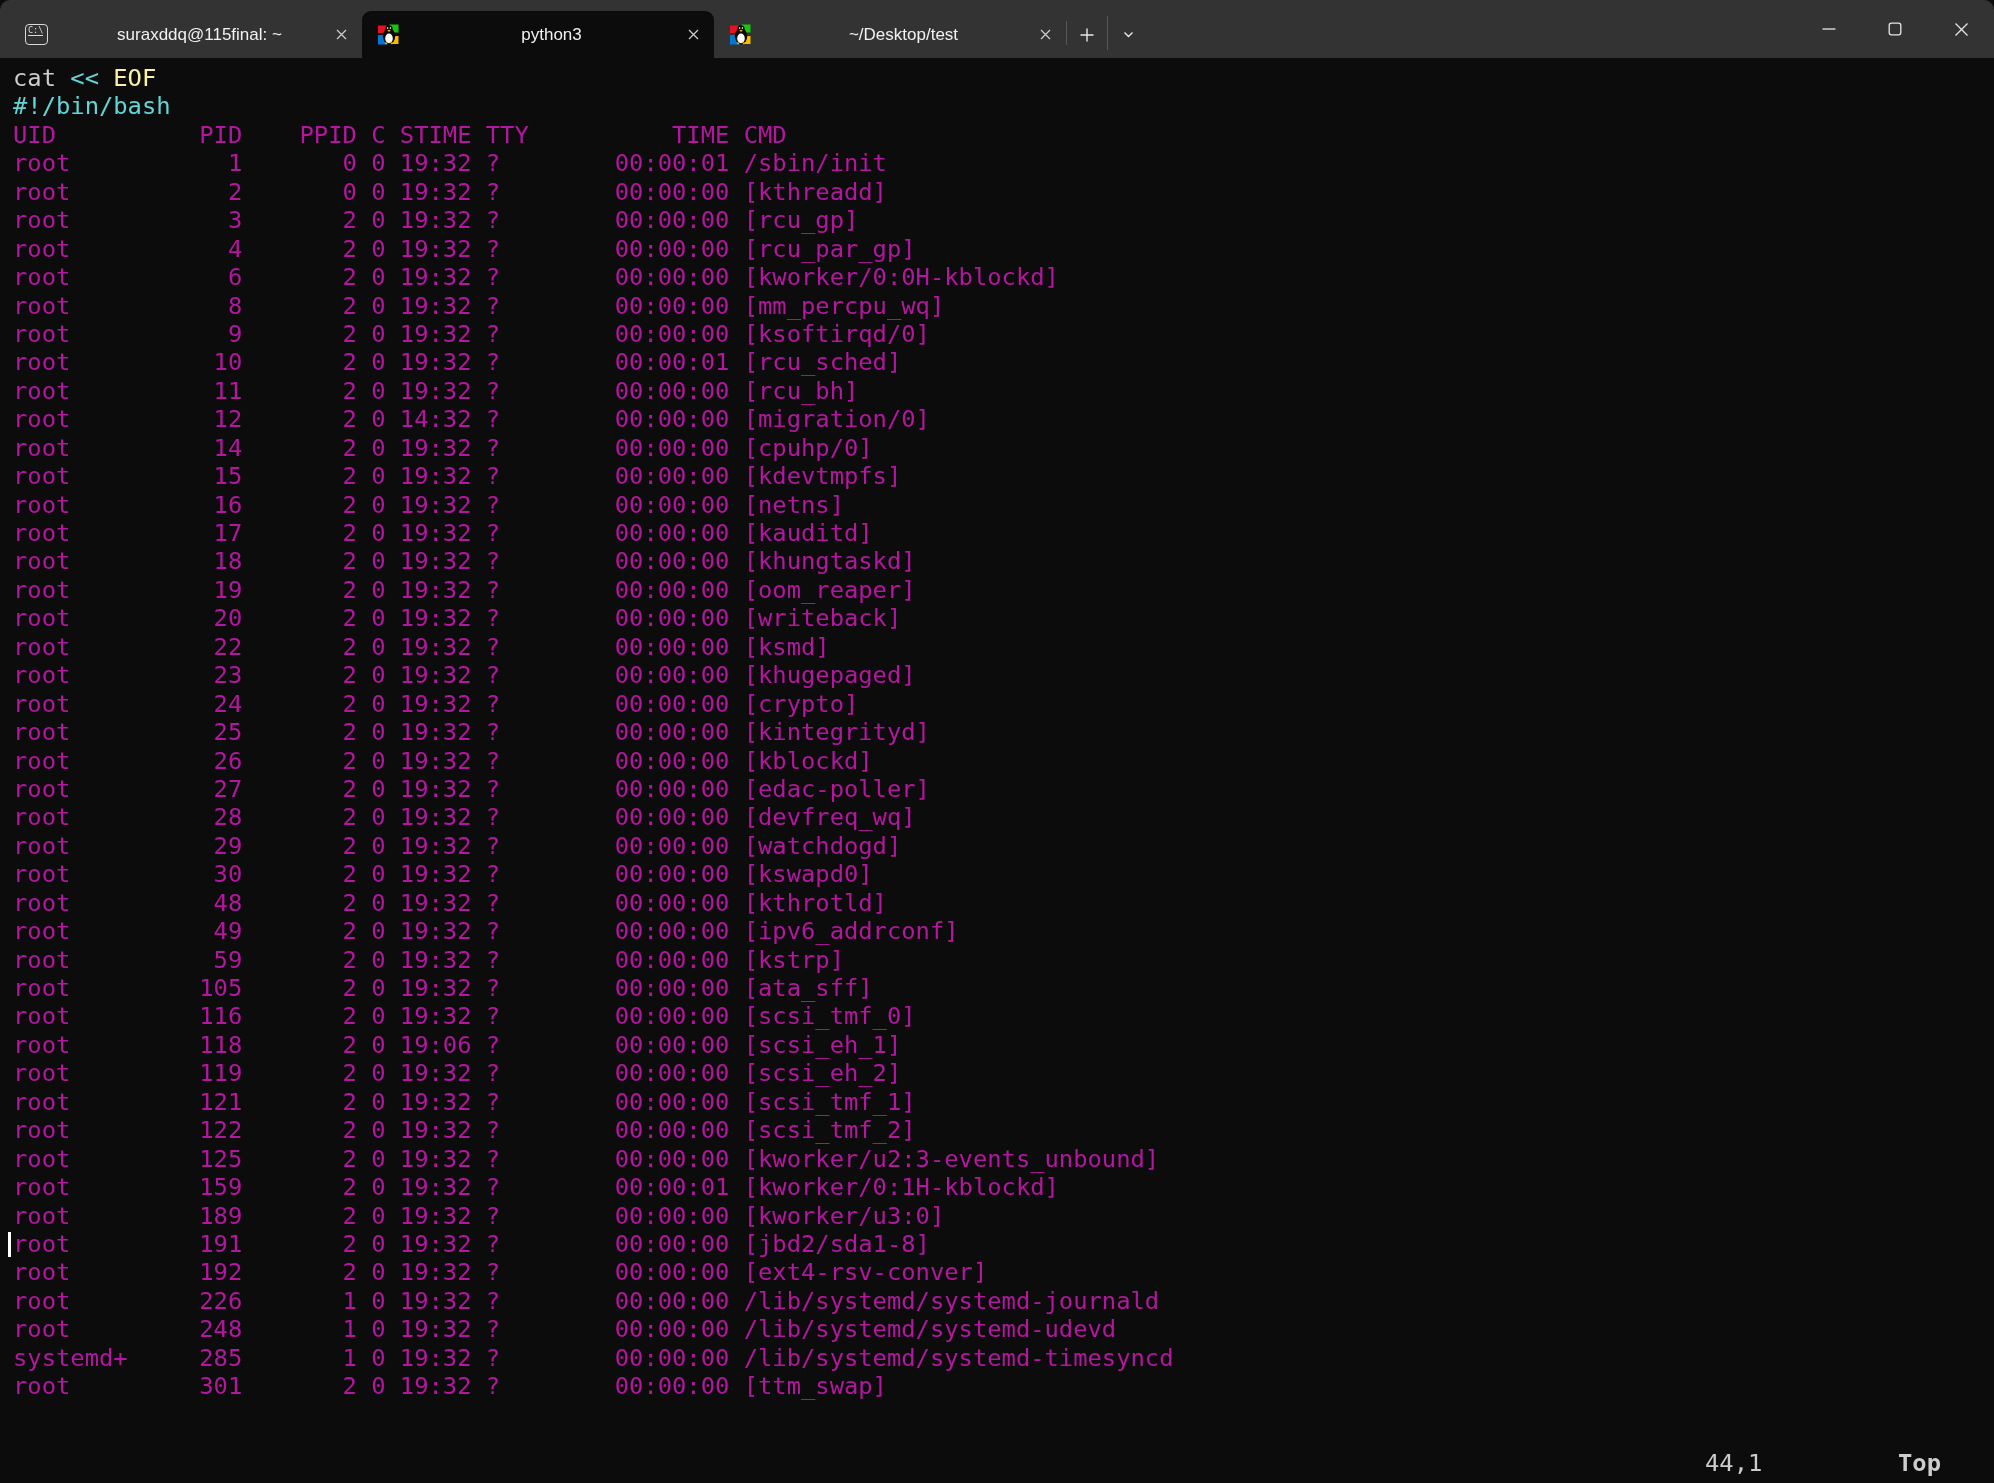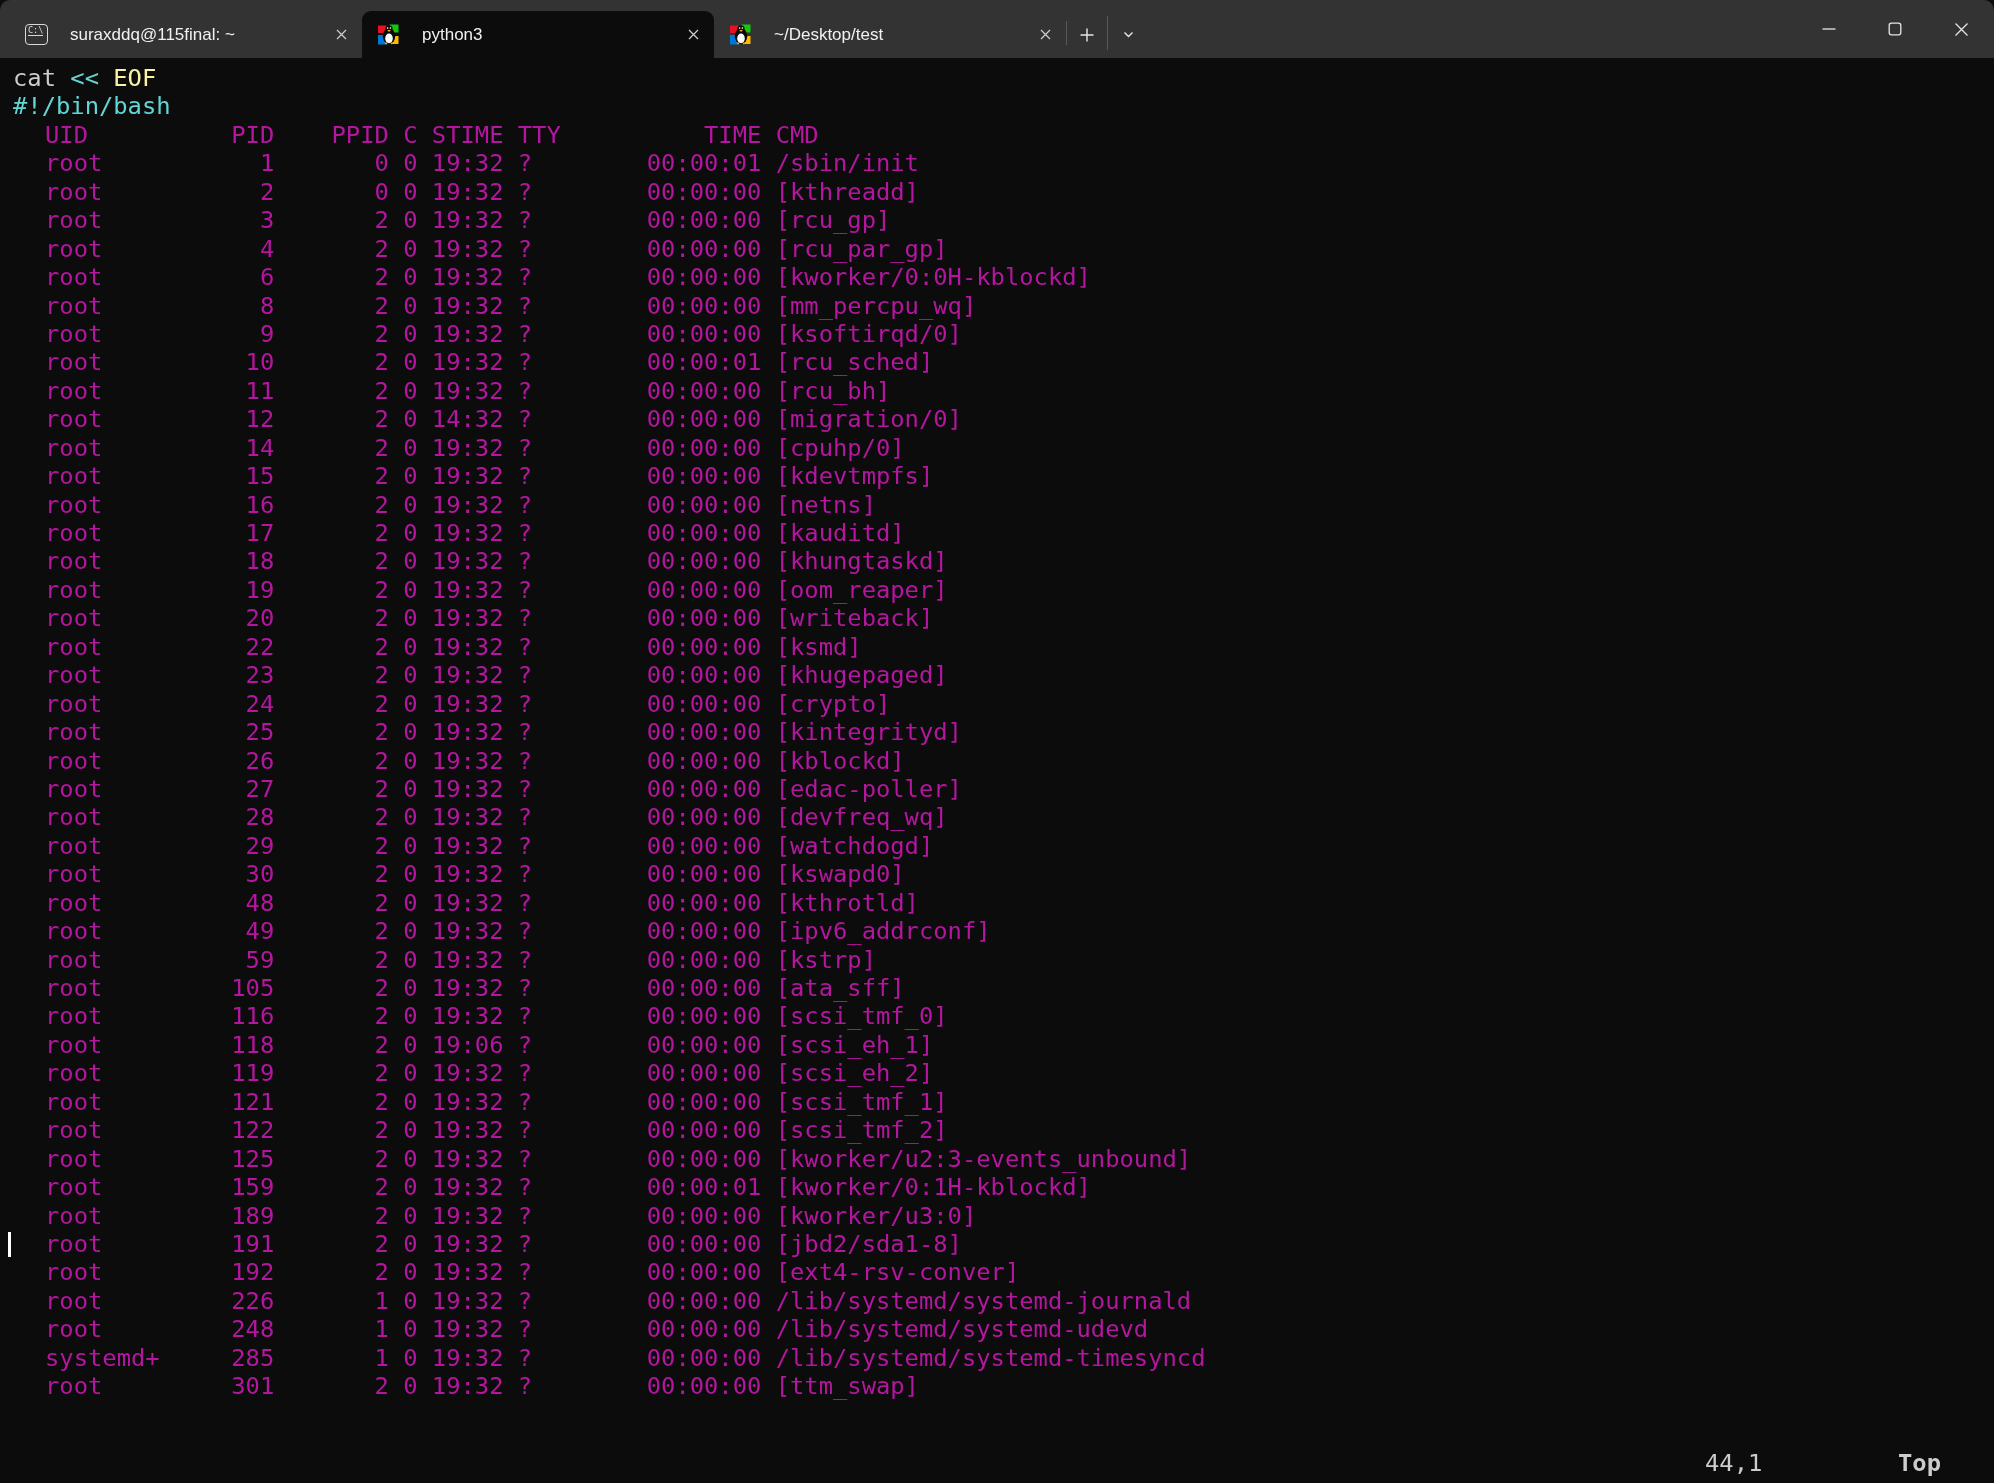--- a/index.html
+++ b/index.html
@@ -15,21 +15,21 @@
     height:58px;background:var(--bar);display:flex;align-items:flex-end;
     border-radius:10px 10px 0 0;position:relative;
   }
   .tabs{display:flex;align-items:flex-end;padding-left:10px;height:100%;}
   .tab{
     width:352px;height:47px;display:flex;align-items:center;
     padding:0 8px 0 15px;box-sizing:border-box;border-radius:9px 9px 0 0;
     color:#f1f1f1;font-size:17px;cursor:default;flex:none;
   }
   .tab.active{background:var(--bg);}
-  .tab .title{flex:1;white-space:nowrap;overflow:hidden;margin-left:22px;}
+  .tab .title{flex:1;white-space:nowrap;overflow:hidden;margin-left:22px;text-align:center;}
   .tab-close{background:none;border:none;padding:3px 6px;display:flex;align-items:center;cursor:default;}
   .cmd-icon{width:23px;height:21px;border:1.5px solid #d9d9d9;border-radius:4px;
     position:relative;box-sizing:border-box;flex:none;}
   .cmd-icon::after{content:"C:\\";position:absolute;top:1px;left:2px;
     font-family:"DejaVu Sans Mono", monospace;font-size:8.5px;line-height:9px;
     color:#d9d9d9;border-bottom:1px solid #d9d9d9;}
   .tux-icon{width:23px;height:23px;flex:none;display:flex;}
   .vdiv{width:1px;background:#585858;align-self:center;flex:none;}
   .vdiv.short{height:24px;margin-top:8px;}
   .vdiv.tall{height:34px;margin-top:8px;}
@@ -40,21 +40,21 @@
   .win-btn{width:66px;background:none;border:none;display:flex;align-items:center;
     justify-content:center;cursor:default;}
   
   .terminal{
     position:relative;height:1425px;box-sizing:border-box;
     padding:6px 0 0 13px;background:var(--bg);
     font-family:"DejaVu Sans Mono", monospace;font-size:23.8px;color:var(--fg);
   }
   .term-line{height:28.45px;line-height:28.45px;white-space:pre;position:relative;}
   .c-fg{color:var(--fg);} .c-cyan{color:var(--cyan);}
-  .c-yellow{color:var(--yellow);} .c-magenta{color:var(--magenta);margin-left:32px;}
+  .c-yellow{color:var(--yellow);} .c-magenta{color:var(--magenta);}
   .cursor{position:absolute;left:-5px;top:2px;width:2.5px;height:25px;background:#ffffff;}
   .ruler-pos,.ruler-scroll{position:absolute;bottom:6px;color:var(--fg);}
   .ruler-pos{left:1705px;margin-top:40px;} .ruler-scroll{left:1898px;font-weight:bold;}
 </style>
 </head>
 <body style="--fg: #cccccc; --magenta: #b4169f; --cyan: #61d6d6; --yellow: #f9f1a5; --bg: #0c0c0c; --bar: #333333;">
 
 <div class="window">
 
   <div class="tab-bar">

